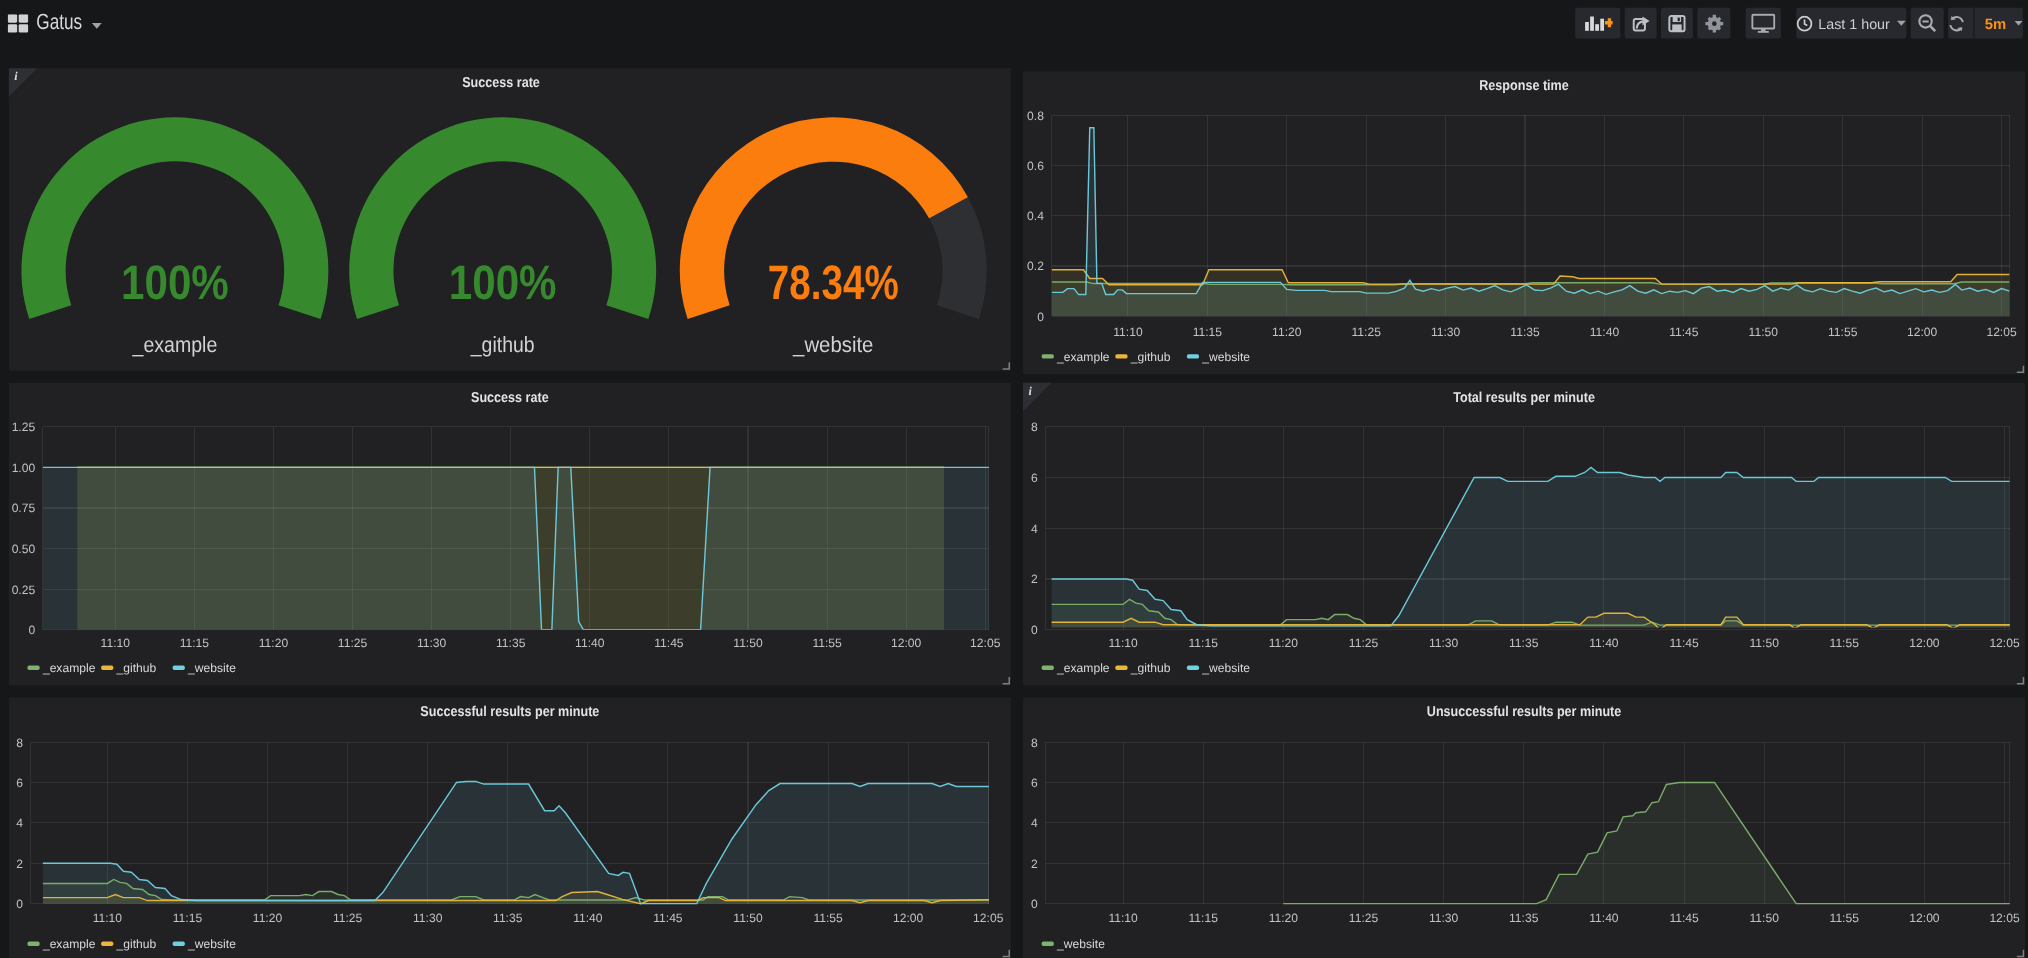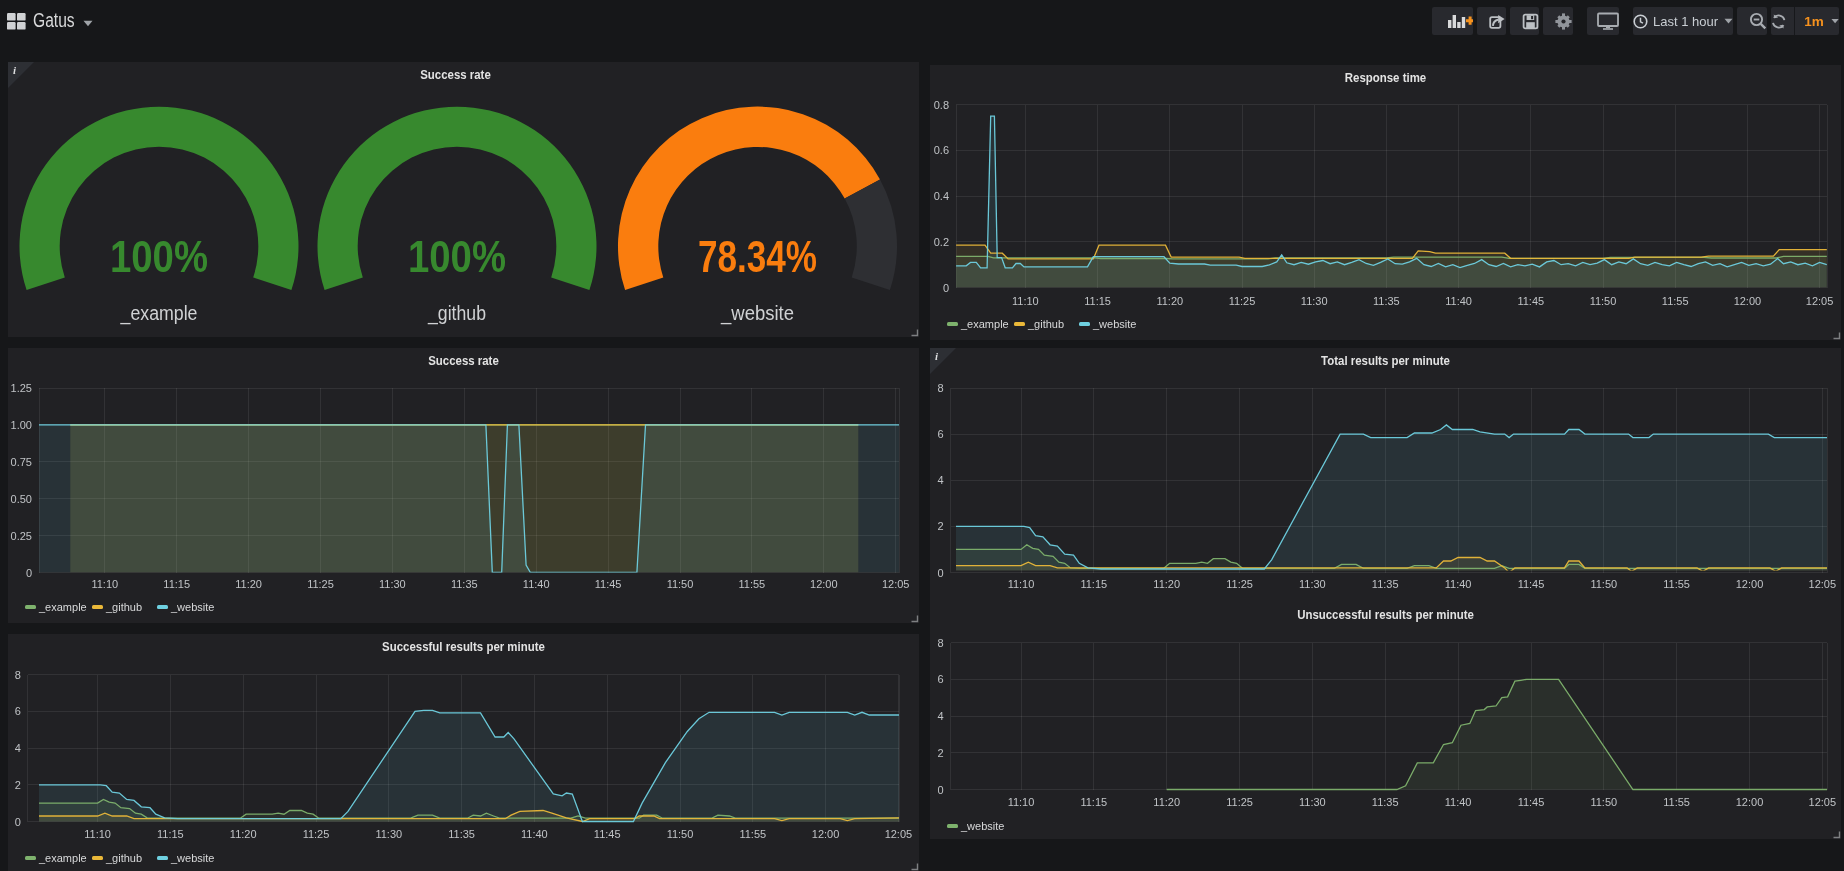--- a/index.html
+++ b/index.html
@@ -1,19 +1,19 @@
 <!DOCTYPE html>
 <html><head><meta charset="utf-8"><style>
 * { margin:0; padding:0; box-sizing:border-box; }
 body { width:1844px; height:871px; background:#161719; font-family:"Liberation Sans", sans-serif; position:relative; overflow:hidden; }
 .panel { position:absolute; background:#212124; }
 .ptitle { position:absolute; top:0; left:0; right:0; height:25px; text-align:center; font-size:13px; font-weight:bold; color:#e3e3e3; line-height:25px; transform:scaleX(0.88); }
 .infocorner { position:absolute; left:0; top:0; width:0; height:0; border-top:26px solid #2d2f34; border-right:26px solid transparent; }
 .infoi { position:absolute; left:5px; top:2px; font-size:11px; font-weight:bold; color:#dddee0; font-family:"Liberation Serif",serif; font-style:italic; }
-.nbtn { position:absolute; top:7px; height:28px; background:#28292e; border-radius:2px; display:flex; align-items:center; justify-content:flex-end; }
+.nbtn { position:absolute; top:7px; height:28px; background:#28292e; border-radius:2px; display:flex; align-items:center; justify-content:center; }
 </style></head>
 <body>
 <svg width="19" height="17" viewBox="0 0 19 17" style="position:absolute;left:7px;top:13px">
     <g fill="#d0d2d4">
       <rect x="0" y="0" width="8.6" height="7.6" rx="1.2"></rect>
       <rect x="10" y="0" width="8.6" height="7.6" rx="1.2"></rect>
       <rect x="0" y="9" width="8.6" height="7.6" rx="1.2"></rect>
       <rect x="10" y="9" width="8.6" height="7.6" rx="1.2"></rect>
     </g>
   </svg>
@@ -86,21 +86,21 @@
     </svg>
   </div>
 <div class="nbtn" style="left:1771px;width:68px">
     <svg width="17" height="17" viewBox="0 0 17 17">
       <path d="M14.8 7 A6.6 6.6 0 0 0 3.1 4.4" fill="none" stroke="#a8acb1" stroke-width="2"></path>
       <path d="M3.4 0.8 v4.2 h4.2 Z" fill="#a8acb1" transform="rotate(-12 3.4 3)"></path>
       <path d="M2.2 10 a6.6 6.6 0 0 0 11.7 2.6" fill="none" stroke="#a8acb1" stroke-width="2"></path>
       <path d="M13.6 16.2 v-4.2 h-4.2 Z" fill="#a8acb1" transform="rotate(-12 13.6 14)"></path>
     </svg>
     <span style="display:inline-block;width:1px;height:28px;background:#17181b;margin:0 9px 0 8px"></span>
-    <span style="font-size:13.5px;color:#f6921e;font-weight:bold">1m</span>
+    <span style="font-size:13.5px;color:#f6921e;font-weight:bold">5m</span>
     <svg width="9" height="6" viewBox="0 0 9 6" style="margin-left:7px">
       <path d="M0.5 0.8 h8 l-4 4.6 Z" fill="#9fa3a8"></path>
     </svg>
   </div>
 <div class="panel" style="left:8px;top:62px;width:911px;height:275px">
 <div class="ptitle" style="right:16px">Success rate</div>
 <div class="infocorner"></div>
     <div class="infoi">i</div>
 <svg width="911" height="275" style="position:absolute;left:0;top:0">
 <path d="M18.6 228.1 A139.5 139.5 0 1 1 283.4 228.1 L245.2 215.4 A99.3 99.3 0 1 0 56.8 215.4 Z" fill="#37892e"></path>
@@ -375,21 +375,21 @@
 <text x="31" y="228" font-size="11" fill="#d8d9da">_example</text>
 <rect x="84" y="222" width="11" height="4" rx="1.5" fill="#eab839"></rect>
 <text x="98" y="228" font-size="11" fill="#d8d9da">_github</text>
 <rect x="149" y="222" width="11" height="4" rx="1.5" fill="#6ed0e0"></rect>
 <text x="163" y="228" font-size="11" fill="#d8d9da">_website</text>
 </svg>
 <svg width="10" height="10" style="position:absolute;right:0;bottom:0">
       <path d="M2.5 8.5 L8.5 8.5 L8.5 2.5" fill="none" stroke="#8d8f92" stroke-width="1.4" opacity="0.85"></path>
     </svg>
 </div>
-<div class="panel" style="left:930px;top:602px;width:911px;height:237px">
+<div class="panel" style="left:930px;top:634px;width:911px;height:237px">
 <div class="ptitle">Unsuccessful results per minute</div>
 <svg width="911" height="237" style="position:absolute;left:0;top:0" shape-rendering="crispEdges">
 <line x1="20.5" y1="187.5" x2="897" y2="187.5" stroke="rgba(255,255,255,0.078)" stroke-width="1"></line>
 <line x1="20.5" y1="150.8" x2="897" y2="150.8" stroke="rgba(255,255,255,0.078)" stroke-width="1"></line>
 <line x1="20.5" y1="114.1" x2="897" y2="114.1" stroke="rgba(255,255,255,0.078)" stroke-width="1"></line>
 <line x1="20.5" y1="77.4" x2="897" y2="77.4" stroke="rgba(255,255,255,0.078)" stroke-width="1"></line>
 <line x1="20.5" y1="40.7" x2="897" y2="40.7" stroke="rgba(255,255,255,0.078)" stroke-width="1"></line>
 <line x1="91.0" y1="40.6" x2="91.0" y2="187.5" stroke="rgba(255,255,255,0.078)" stroke-width="1"></line>
 <line x1="163.8" y1="40.6" x2="163.8" y2="187.5" stroke="rgba(255,255,255,0.078)" stroke-width="1"></line>
 <line x1="236.7" y1="40.6" x2="236.7" y2="187.5" stroke="rgba(255,255,255,0.078)" stroke-width="1"></line>

